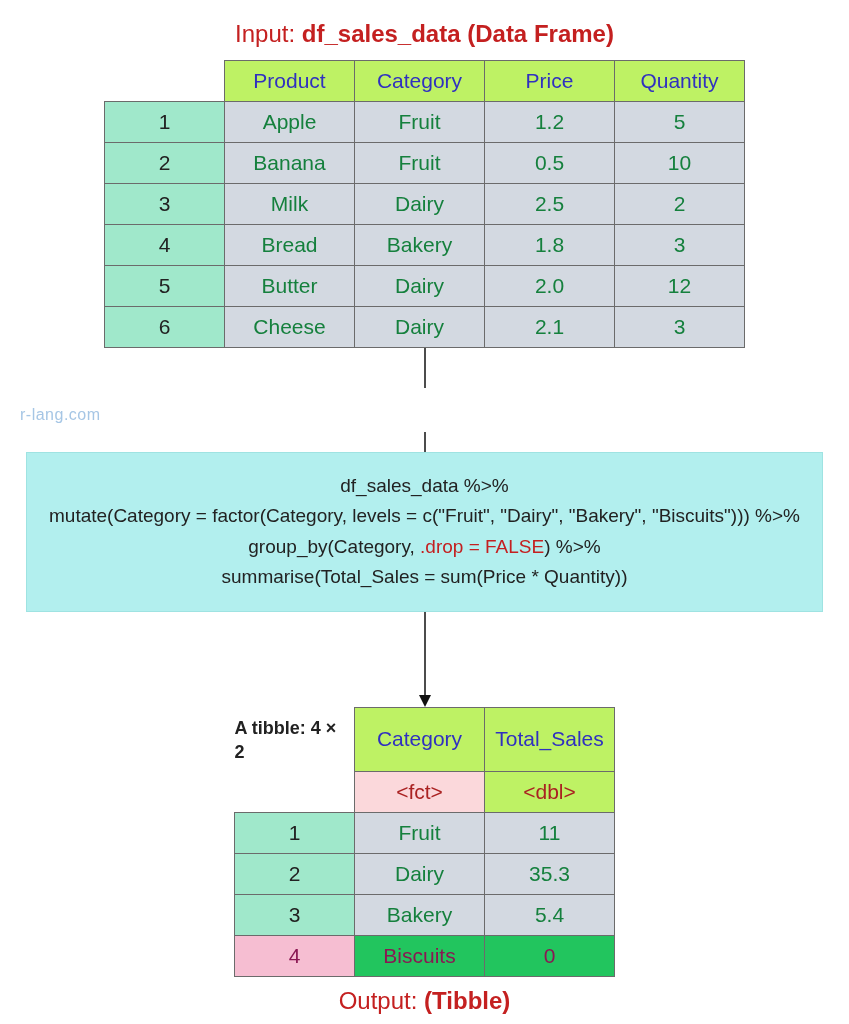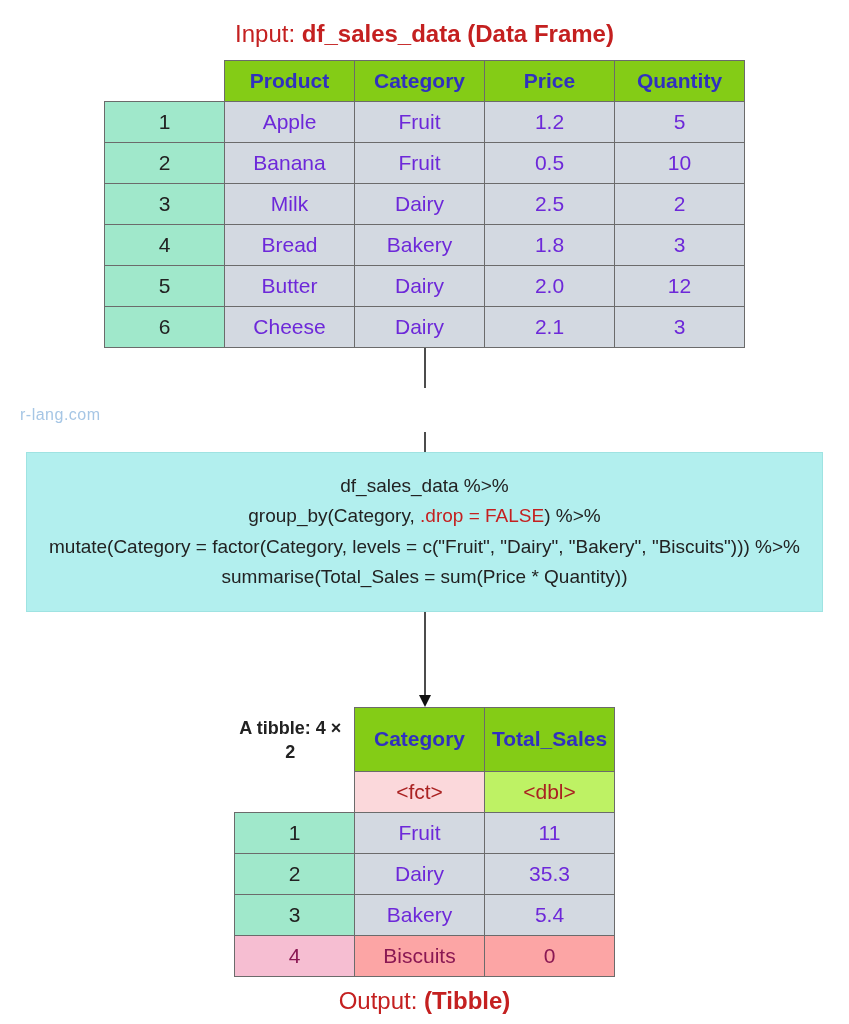--- a/index.html
+++ b/index.html
@@ -22,23 +22,23 @@
   table.data {
     border-collapse: collapse;
     margin: 0 auto;
   }
   table.data th, table.data td {
     border: 1.5px solid #6b6b6b;
     padding: 8px 0;
     text-align: center;
     font-size: 21px;
   }
-  .hdr { background: #84cc16; color: #3030c0; font-weight: 700; width: 130px; }
+  .hdr { background: #bef264; color: #3030c0; font-weight: 400; width: 130px; }
   .idxcell { background: #a0e8cb; color: #222; width: 120px; }
-  .valcell { background: #d3d9e1; color: #6d28d9; width: 130px; }
+  .valcell { background: #d3d9e1; color: #15803d; width: 130px; }
   .corner { border: none !important; background: transparent; }
 
   .connector-wrap {
     display: flex;
     justify-content: center;
   }
 
   .watermark {
     text-align: left;
     color: #a6c6e5;
@@ -66,21 +66,21 @@
     margin: 0 auto;
   }
 
   
   .tibble-label {
     font-size: 18px;
     color: #222;
   }
   .fct { background: #fbd8db; color: #a22; width:130px;margin-left:12px; }
   .dbl { background: #bef264; color: #a22; width:130px; }
-  .pinkrow { background: #fca5a5; color: #8a1853; }
+  .pinkrow { background: #22c55e; color: #8a1853; }
   .pinkidx { background: #f6bed2; color: #8a1853; width:120px;}
 
   .output-wrap { width: fit-content; margin: 0 auto; }
 </style>
 </head>
 <body>
 
 <div class="title-line">
   <span class="title-label">Input: </span><span class="title-name">df_sales_data (Data Frame)</span>
 </div>
@@ -148,39 +148,39 @@
 <div class="watermark">r-lang.com</div>
 
 <div class="connector-wrap">
   <svg class="arrow" width="6" height="20">
     <line x1="3" y1="0" x2="3" y2="20" stroke="#111" stroke-width="1.5"></line>
   </svg>
 </div>
 
 <div class="codebox">
   <div class="line">df_sales_data %&gt;%</div>
+  <div class="line">mutate(Category = factor(Category, levels = c("Fruit", "Dairy", "Bakery", "Biscuits"))) %&gt;%</div>
   <div class="line">
     <span>group_by(Category, </span><span class="red">.drop = FALSE</span><span>) %&gt;%</span>
   </div>
-  <div class="line">mutate(Category = factor(Category, levels = c("Fruit", "Dairy", "Bakery", "Biscuits"))) %&gt;%</div>
   <div class="line">summarise(Total_Sales = sum(Price * Quantity))</div>
 </div>
 
 <div class="connector-wrap">
   <svg class="arrow" width="16" height="95">
     <line x1="8" y1="0" x2="8" y2="85" stroke="#111" stroke-width="1.5"></line>
     <polygon points="8,95 2,83 14,83" fill="#111"></polygon>
   </svg>
 </div>
 
 <div class="output-wrap">
 <table class="data">
   <tbody>
         <tr>
-    <th class="corner" style="text-align:center; padding-right:8px;">
+    <th class="corner" style="text-align:left; padding-right:8px;">
       <span class="tibble-label">A tibble: 4 × 2</span>
     </th>
     <th class="hdr">Category</th>
     <th class="hdr">Total_Sales</th>
   </tr>
   <tr>
     <td class="corner"></td>
     <td class="fct">&lt;fct&gt;</td>
     <td class="dbl">&lt;dbl&gt;</td>
   </tr>

